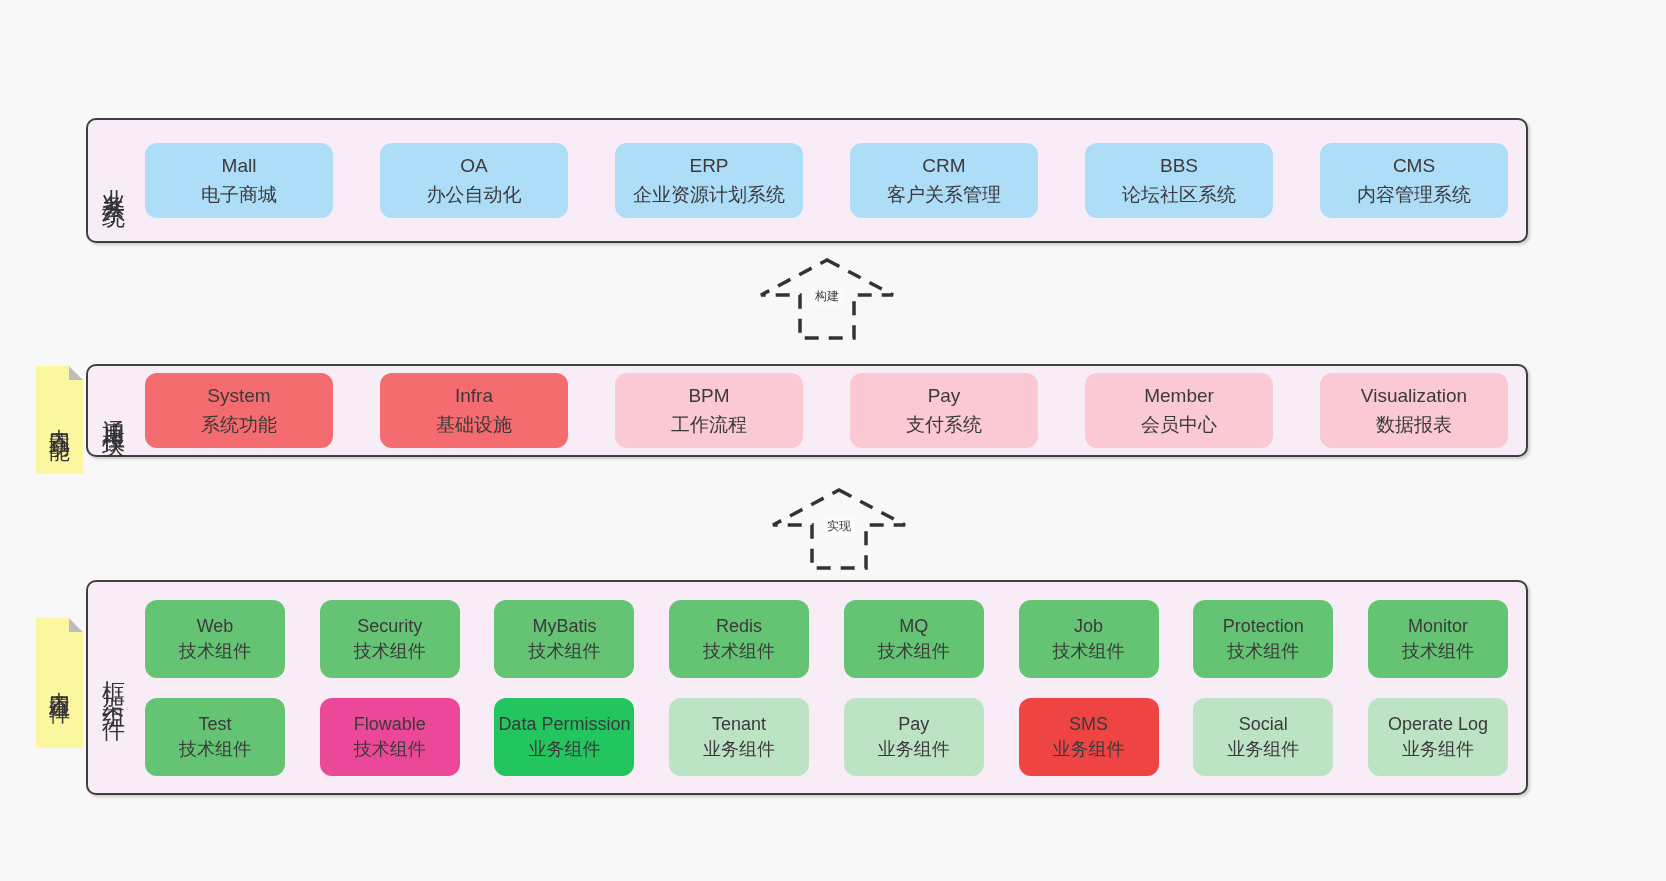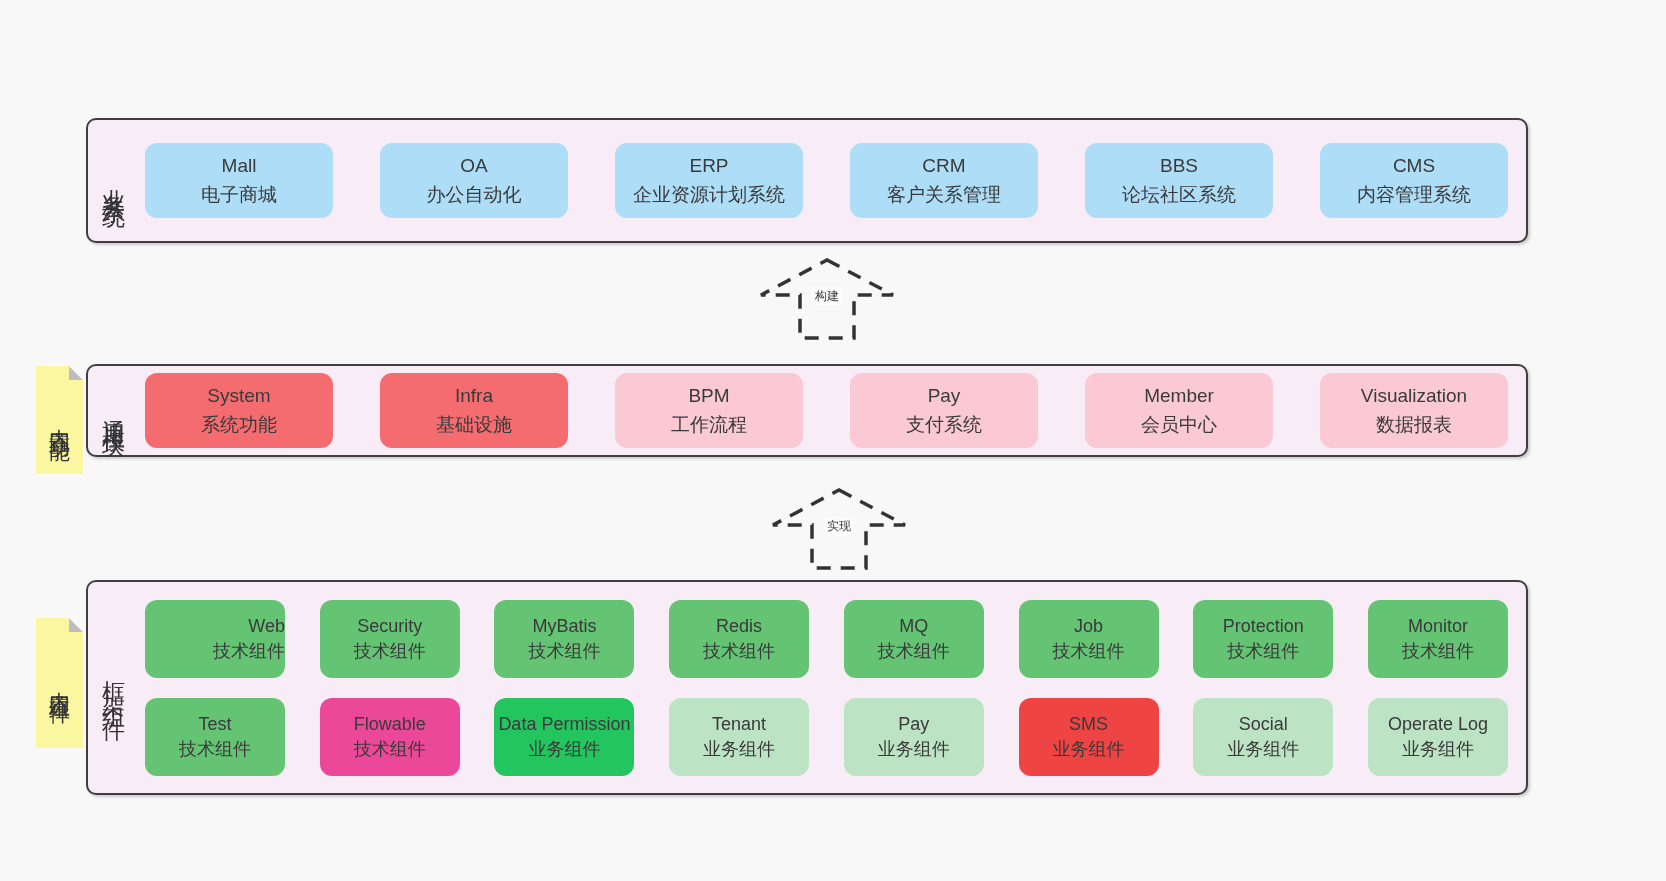--- a/index.html
+++ b/index.html
@@ -215,21 +215,21 @@
   </div>
 
   <div class="sticky" id="sticky-2">
     <div class="sticky-label">内置组件</div>
   </div>
 
   <section class="band" id="band-2">
     <div class="band-label">框架组件</div>
     <div class="band-content">
         <div class="box-row">
-          <div class="box" style="background: rgb(101, 196, 116); text-align: right;">
+          <div class="box" style="background: rgb(101, 196, 116);">
             <div class="box-title">Web</div>
             <div class="box-subtitle">技术组件</div>
           </div>
           <div class="box" style="background: rgb(101, 196, 116);">
             <div class="box-title">Security</div>
             <div class="box-subtitle">技术组件</div>
           </div>
           <div class="box" style="background: rgb(101, 196, 116);">
             <div class="box-title">MyBatis</div>
             <div class="box-subtitle">技术组件</div>

